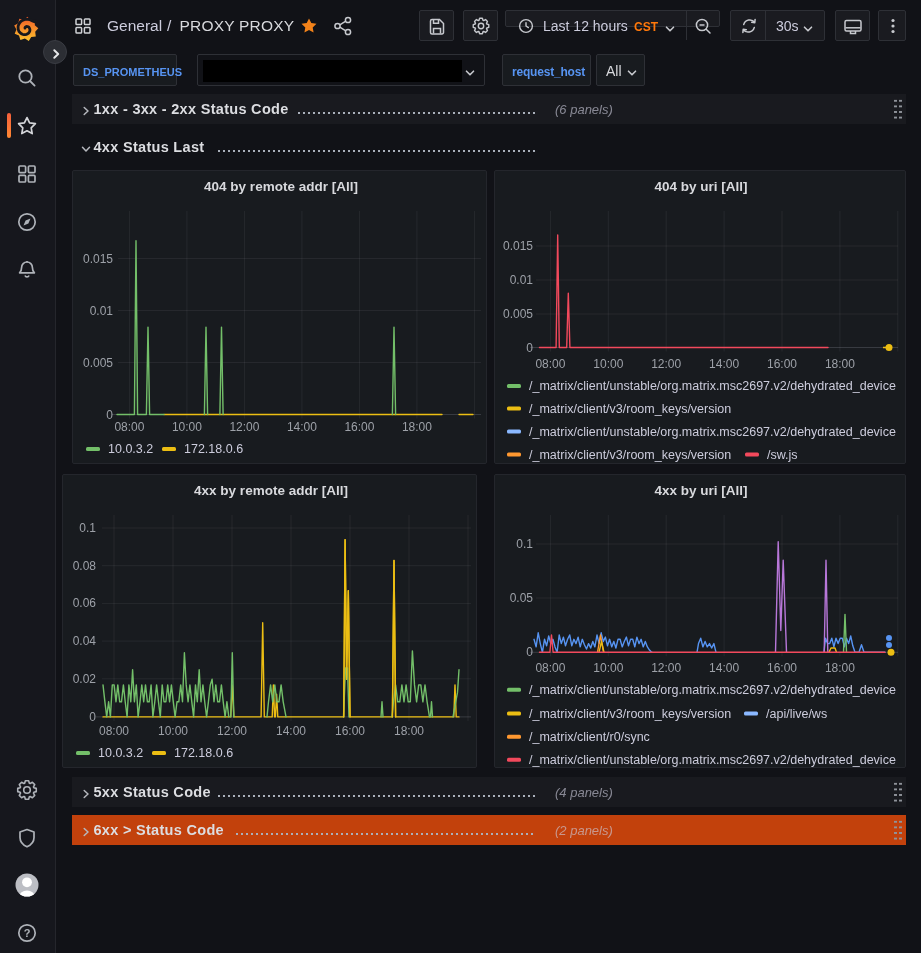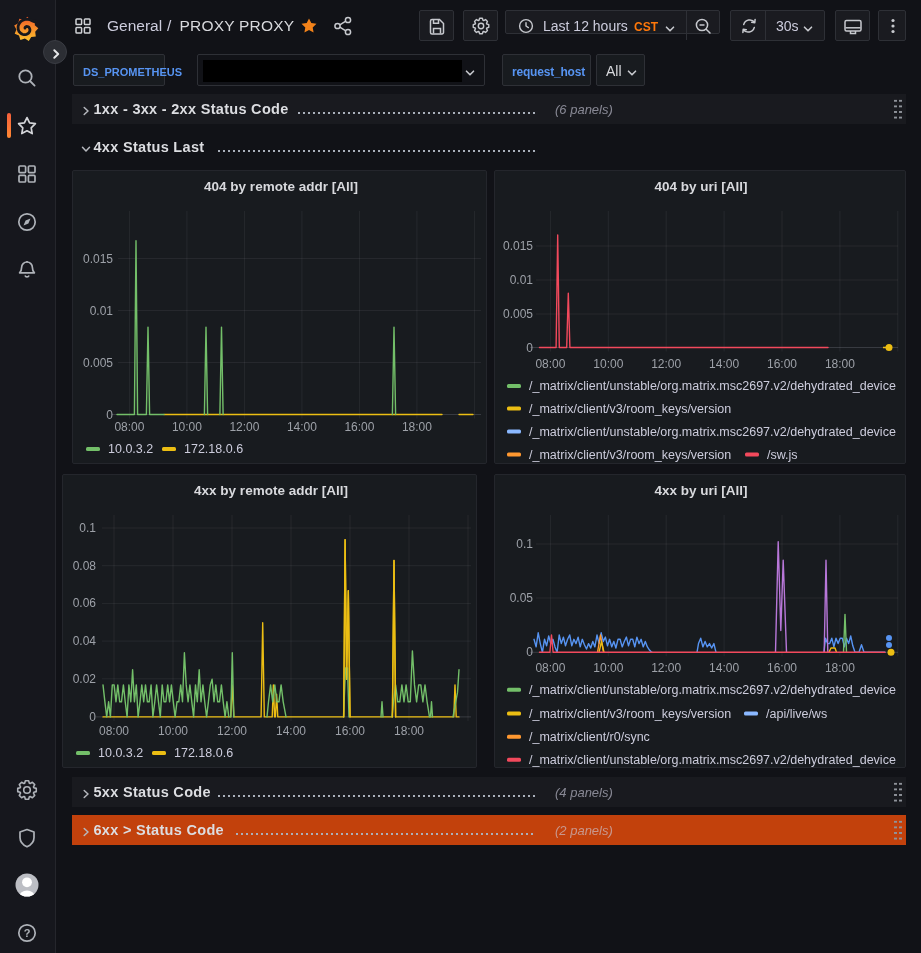--- a/index.html
+++ b/index.html
@@ -105,21 +105,21 @@
           <path d="M5.5 16.6 v-5.2 h7 v5.2"></path>
         </g>
       </svg></span>
   </div>
 <div class="btn" style="left:463px;top:10px;width:35px;height:31px">
     <span style="position:absolute;left:8px;top:6px"><svg width="18" height="18" viewBox="0 0 18 18" xmlns="http://www.w3.org/2000/svg" style="">
         <path d="M7.63,1.22 L10.37,1.22 L10.99,3.23 L11.67,3.51 L13.53,2.53 L15.47,4.47 L14.49,6.33 L14.77,7.01 L16.78,7.63 L16.78,10.37 L14.77,10.99 L14.49,11.67 L15.47,13.53 L13.53,15.47 L11.67,14.49 L10.99,14.77 L10.37,16.78 L7.63,16.78 L7.01,14.77 L6.33,14.49 L4.47,15.47 L2.53,13.53 L3.51,11.67 L3.23,10.99 L1.22,10.37 L1.22,7.63 L3.23,7.01 L3.51,6.33 L2.53,4.47 L4.47,2.53 L6.33,3.51 L7.01,3.23 Z" fill="none" stroke="#c7c9ce" stroke-width="1.4" stroke-linejoin="round"></path>
         <circle cx="9" cy="9" r="2.7" fill="none" stroke="#c7c9ce" stroke-width="1.4"></circle>
       </svg></span>
   </div>
-<div class="btn" style="left:505px;top:10px;width:215px;height:24px">
+<div class="btn" style="left:505px;top:10px;width:215px;height:17px">
   <span style="position:absolute;left:12px;top:7px"><svg width="16" height="16" viewBox="0 0 16 16" xmlns="http://www.w3.org/2000/svg" style="">
         <circle cx="8" cy="8" r="6.4" fill="none" stroke="#c7c9ce" stroke-width="1.4"></circle>
         <path d="M8 4.6 V8 L10.4 9.6" fill="none" stroke="#c7c9ce" stroke-width="1.4" stroke-linecap="round"></path>
       </svg></span>
   <span style="position:absolute;left:37px;top:7px;font-size:14px;color:#ccccdc">Last 12 hours</span>
   <span style="position:absolute;left:128px;top:8.5px;font-size:12px;font-weight:bold;color:#ff780a">CST</span>
   <span style="position:absolute;left:158px;top:10px"><svg width="12" height="12" viewBox="0 0 12 12" xmlns="http://www.w3.org/2000/svg">
         <path d="M2.5 4.2 L6 7.8 L9.5 4.2" fill="none" stroke="#c7c9ce" stroke-width="1.6" stroke-linecap="round" stroke-linejoin="round"></path>
       </svg></span>
   <div style="position:absolute;left:180px;top:0;width:1px;height:29px;background:#2e3036"></div>
@@ -154,21 +154,21 @@
 <div class="btn" style="left:878px;top:10px;width:28px;height:31px">
     <span style="position:absolute;left:5px;top:6px"><svg width="18" height="18" viewBox="0 0 18 18" xmlns="http://www.w3.org/2000/svg" style="">
         <g fill="#c7c9ce">
           <circle cx="9" cy="3.5" r="1.6"></circle>
           <circle cx="9" cy="9" r="1.6"></circle>
           <circle cx="9" cy="14.5" r="1.6"></circle>
         </g>
       </svg></span>
   </div>
 
-<div class="btn" style="left:73px;top:54px;width:92px;height:32px;background:#181b1f">
+<div class="btn" style="left:73px;top:54px;width:104px;height:32px;background:#181b1f">
   <span style="position:absolute;left:9px;top:10.5px;font-size:11px;font-weight:bold;color:#5794f2">DS_PROMETHEUS</span>
 </div>
 <div class="btn" style="left:197px;top:54px;width:288px;height:32px;background:#111217">
   <div style="position:absolute;left:5px;top:5px;width:259px;height:22px;background:#000"></div>
   <span style="position:absolute;left:266px;top:10px"><svg width="12" height="12" viewBox="0 0 12 12" xmlns="http://www.w3.org/2000/svg">
         <path d="M2.5 4.2 L6 7.8 L9.5 4.2" fill="none" stroke="#c7c9ce" stroke-width="1.6" stroke-linecap="round" stroke-linejoin="round"></path>
       </svg></span>
 </div>
 <div class="btn" style="left:502px;top:54px;width:89px;height:32px;background:#181b1f">
   <span style="position:absolute;left:9px;top:10px;font-size:12px;font-weight:bold;color:#5794f2;letter-spacing:-0.2px">request_host</span>

